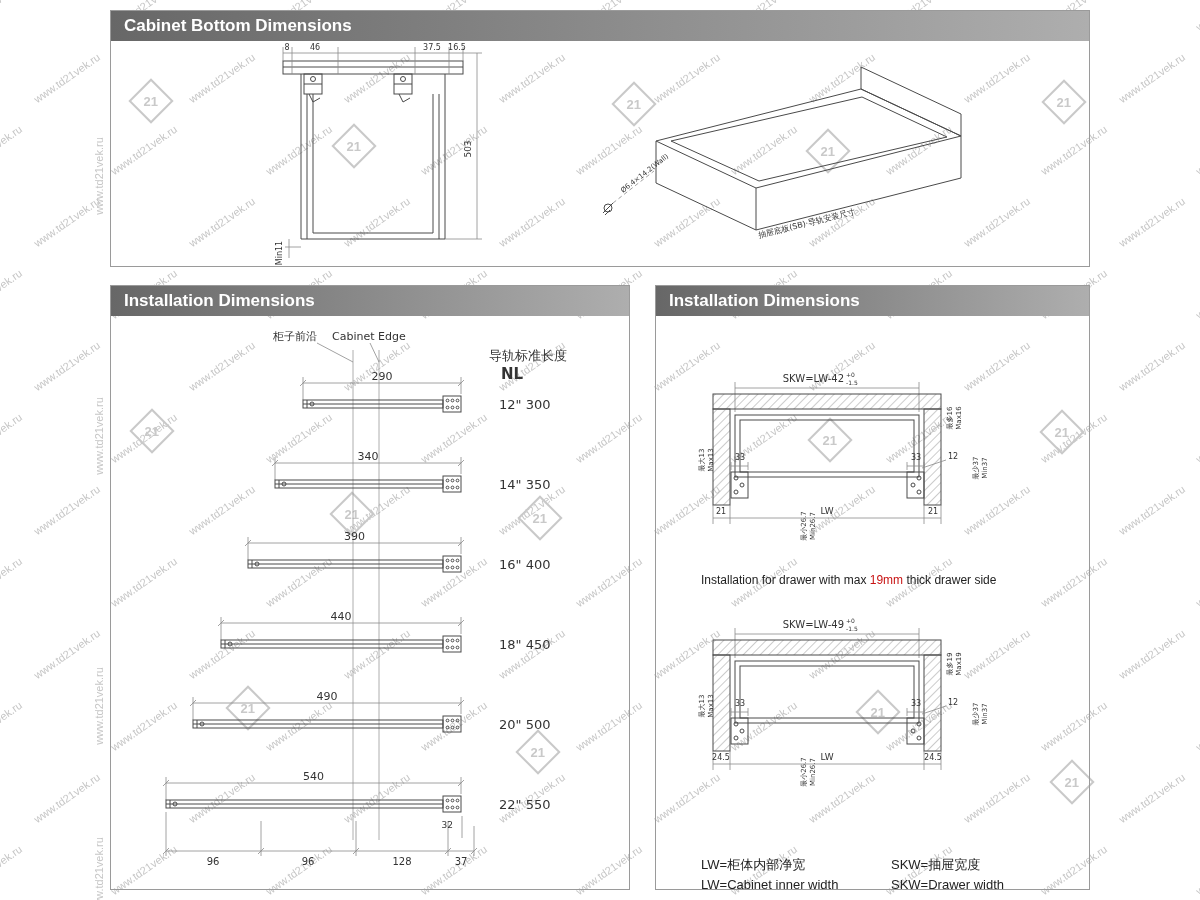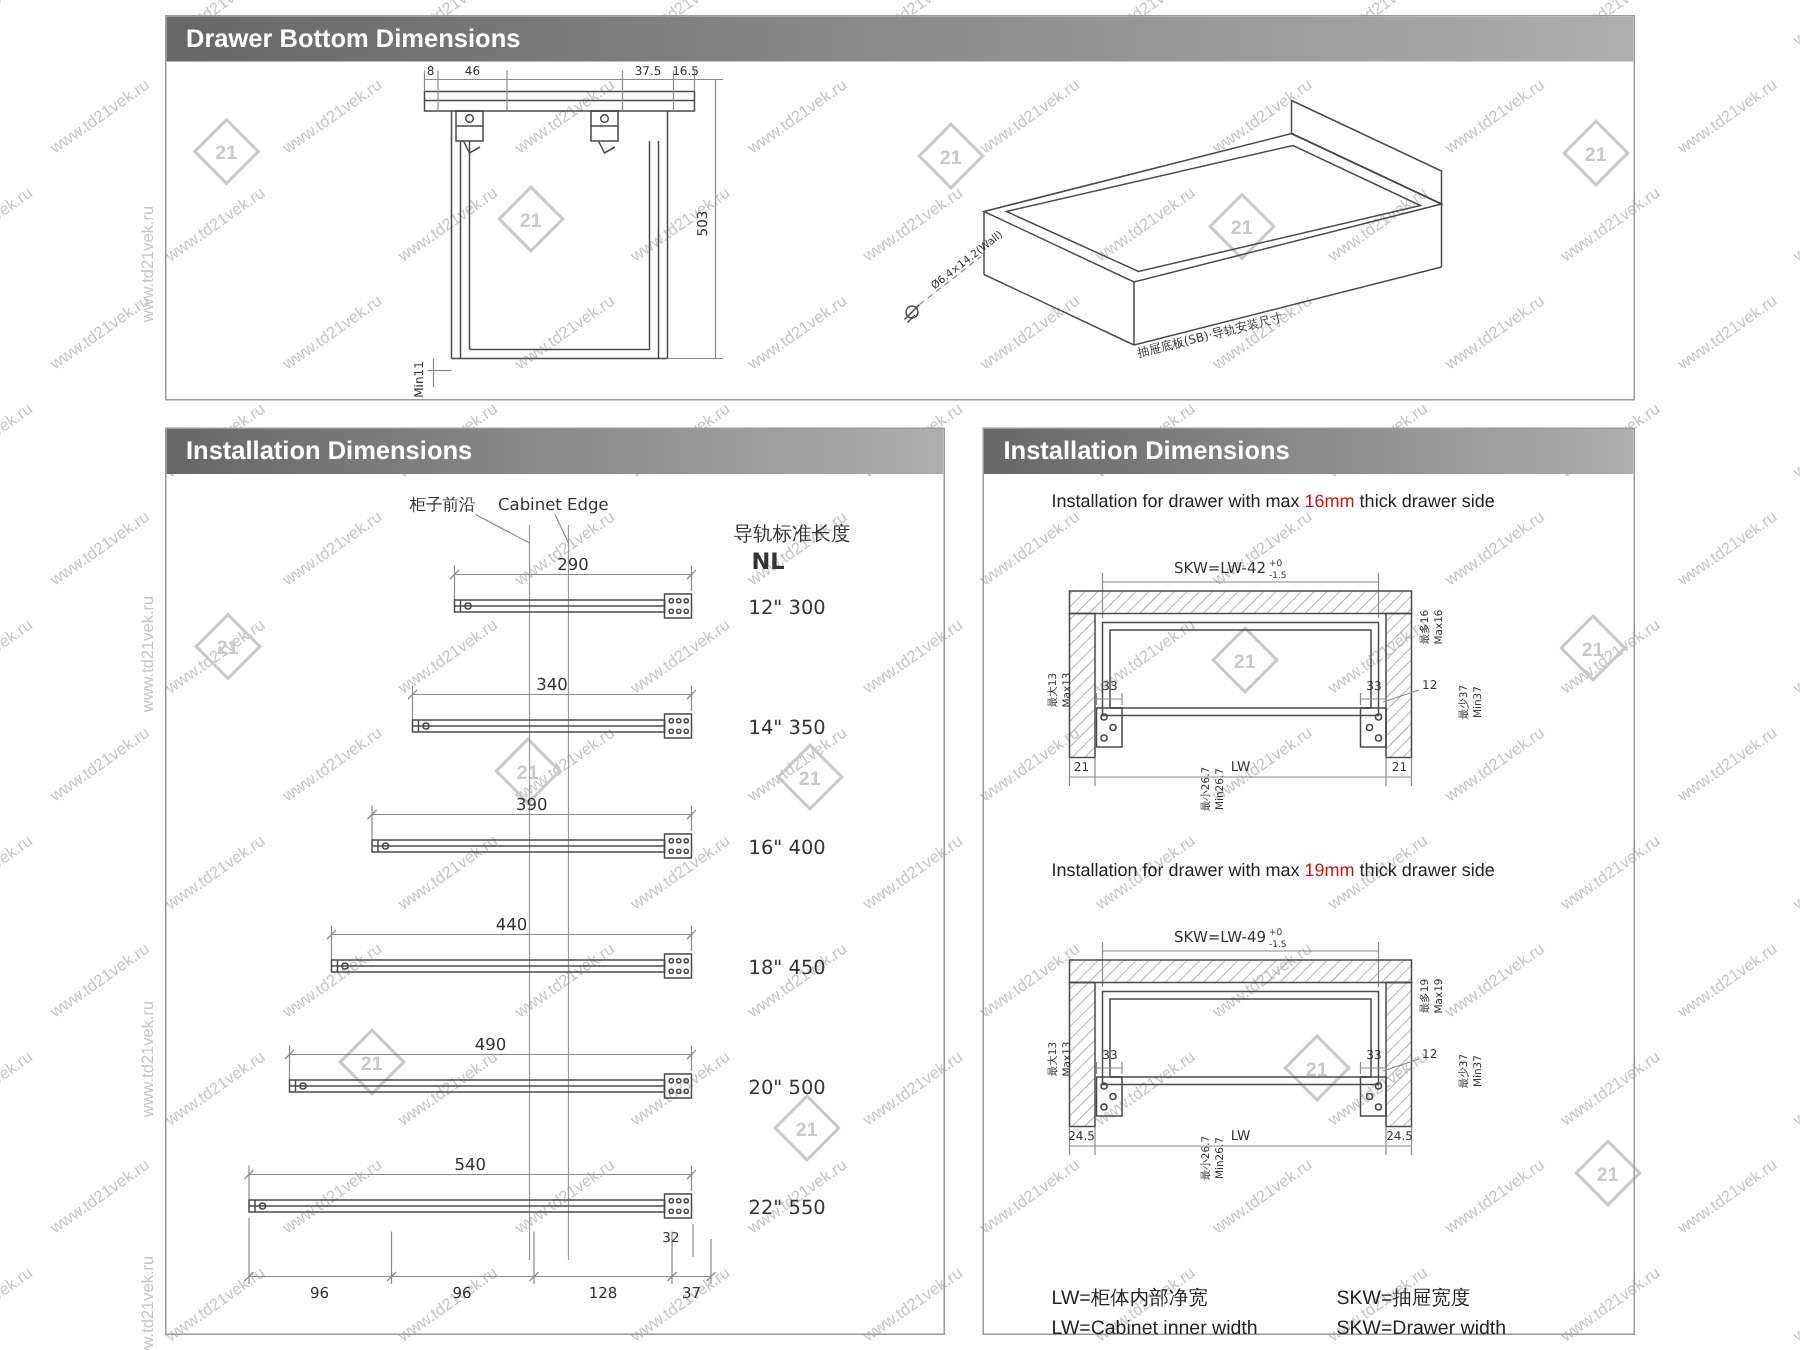--- a/index.html
+++ b/index.html
@@ -193,21 +193,21 @@
     <div class="wm-logo" style="left: 862px; top: 696px;">
       <span>21</span>
     </div>
     <div class="wm-logo" style="left: 1056px; top: 766px;">
       <span>21</span>
     </div>
   </div>
 
 <section class="panel" id="panel-top">
   <header class="panel-header">
-    <span>Drawer Bottom Dimensions</span>
+    <span>Cabinet Bottom Dimensions</span>
   </header>
   <div class="panel-body">
     <svg width="978" height="225" viewBox="0 0 978 225">
 
       <g>
         <rect class="draw" x="172" y="20" width="180" height="13"></rect>
         <line class="draw" x1="172" y1="26" x2="352" y2="26"></line>
 
         <rect class="draw" x="193" y="33" width="18" height="20"></rect>
         <line class="draw" x1="193" y1="43" x2="211" y2="43"></line>
@@ -432,21 +432,20 @@
   </div>
 </section>
 
 <section class="panel" id="panel-right">
   <header class="panel-header">
     <span>Installation Dimensions</span>
   </header>
   <div class="panel-body">
 
     <div class="rp-title" style="top:10px">
-      <div><span>Installation for drawer with max </span><span class="red">16mm</span><span> thick drawer side</span></div>
     </div>
 
     <svg class="rp-svg" style="top:52px" width="433" height="185" viewBox="0 0 433 185">
       <defs>
         <pattern id="h1" width="6" height="6" patternUnits="userSpaceOnUse" patternTransform="rotate(45)">
           <line x1="0" y1="0" x2="0" y2="6" stroke="#999" stroke-width="1"></line>
         </pattern>
       </defs>
 
       <line class="dim" x1="79" y1="20" x2="263" y2="20"></line>

